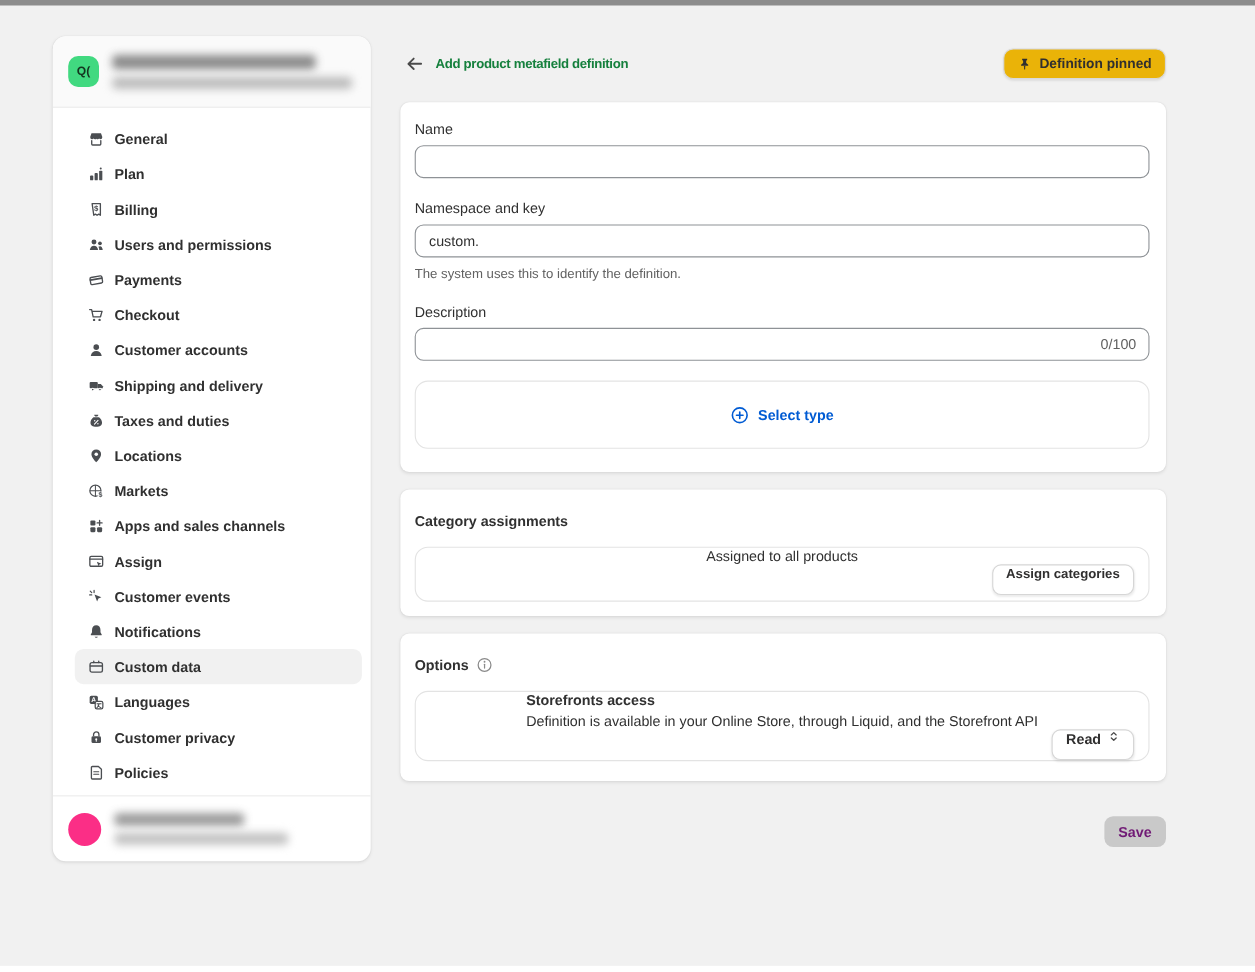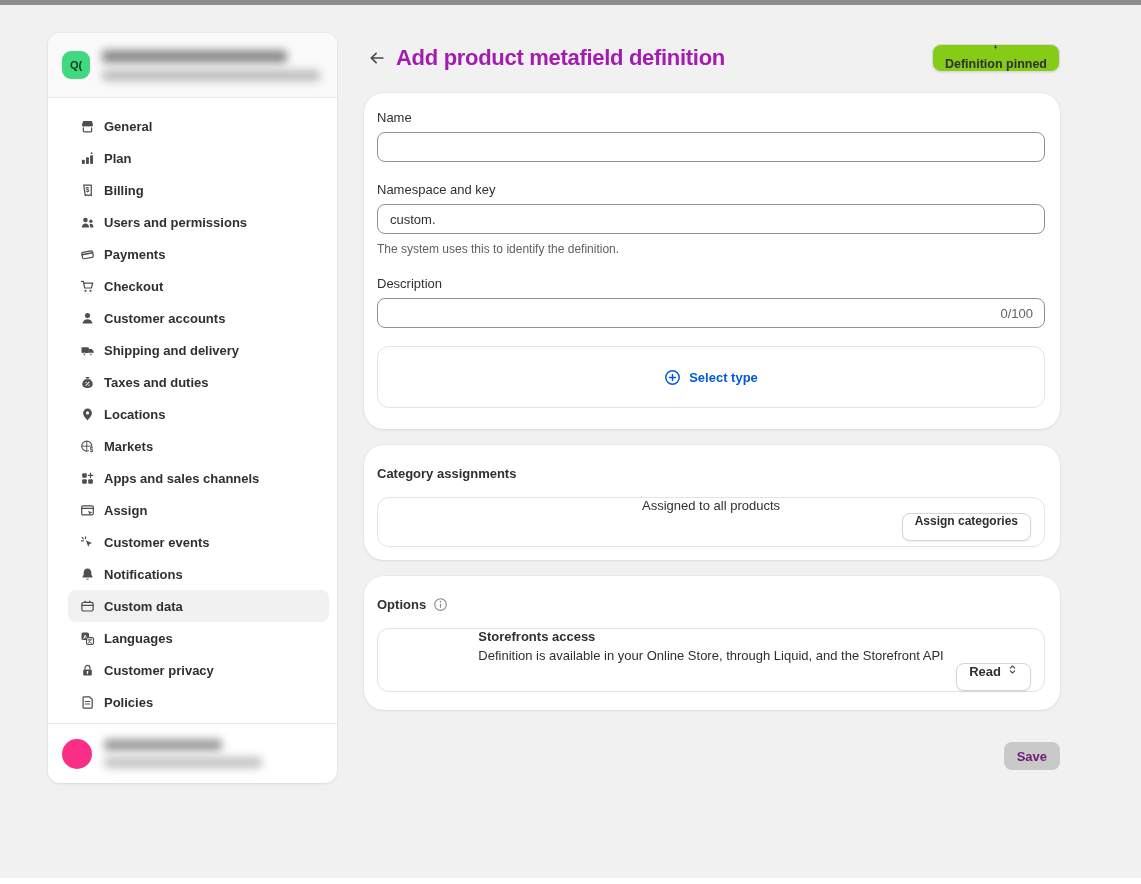--- a/index.html
+++ b/index.html
@@ -47,31 +47,30 @@
   .user-avatar { width:30px; height:30px; border-radius:50%; background:#fb2e86; flex:0 0 30px; }
   .sb-footer-text { display:flex; flex-direction:column; gap:6px; }
   .user-name-bar { width:118px; height:12px; background:#8a8a8a; opacity:.85; }
   .user-email-bar { width:158px; height:11px; background:#c2c2c2; }
 
   
   .main { position:absolute; left:364px; top:43px; width:696px; }
   .main-header { display:flex; align-items:center; height:30px; margin-bottom:20px; }
   .back-btn { width:26px; height:26px; display:flex; align-items:center; justify-content:center;
     border-radius:7px; cursor:pointer; margin-right:6px; }
-  .page-title { font-size:22px; font-weight:700; letter-spacing:-.3px; color:#a21caf; }
+  .page-title { font-size:12px; font-weight:700; letter-spacing:-.3px; color:#15803d; }
   .pinned-btn {
     margin-left:auto; height:28px; display:flex; align-items:center; gap:7px;
-    background:#84cc16; border:1px solid #d9d9d9; border-radius:9px; padding:0 12px;
+    background:#eab308; border:1px solid #d9d9d9; border-radius:9px; padding:0 12px;
     font-size:12.5px; font-weight:600; color:#302f2f; cursor:pointer;
     box-shadow:0 1px 2px rgba(0,0,0,.08);
-    flex-direction:column;
   }
 
   .card {
-    background:#fff; border-radius:20px;
+    background:#fff; border-radius:8px;
     box-shadow:0 1px 3px rgba(0,0,0,.08), 0 0 0 1px rgba(0,0,0,.02);
     margin-bottom:16px;
   }
   .card-1 { padding:17px 15px 21px 13px; }
   .field-label { font-size:13px; font-weight:450; color:#303030; margin-bottom:7px; }
   .text-input {
     width:100%; height:30px; border:1px solid #8e9296; border-radius:8px;
     padding:0 12px; font-size:13px; color:#303030; background:#fff; outline:none;
     font-family:inherit;
   }

